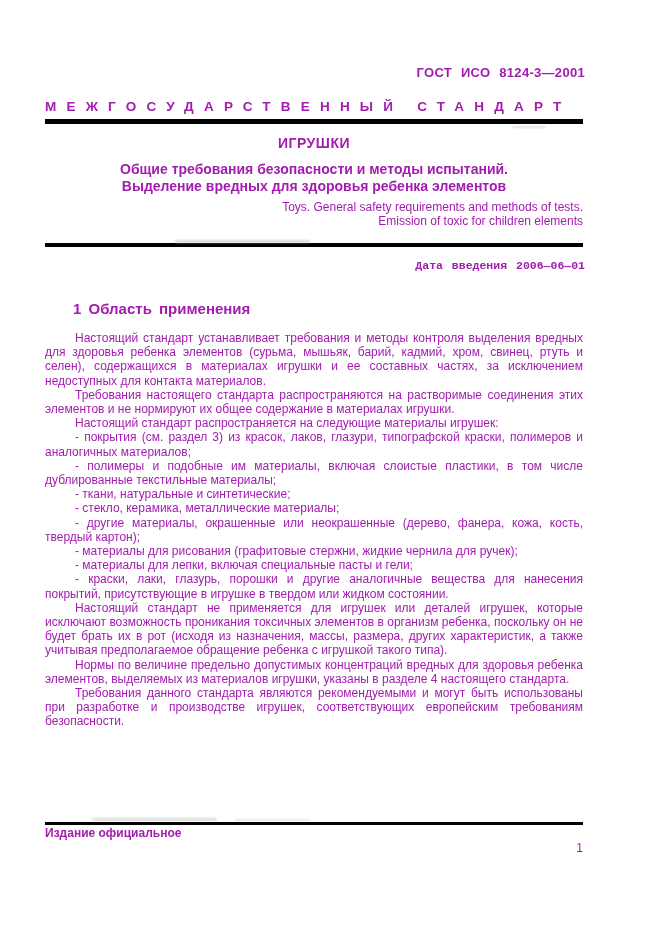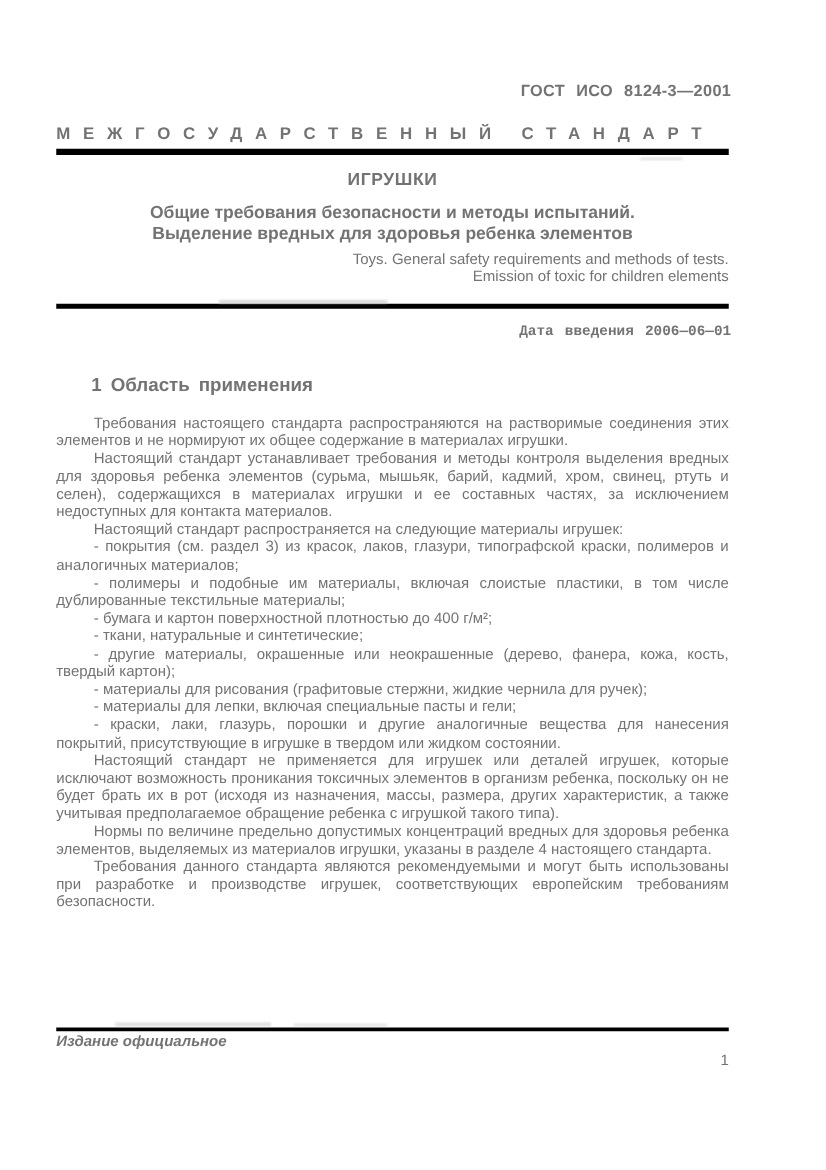--- a/index.html
+++ b/index.html
@@ -5,21 +5,21 @@
   html, body {
     margin: 0;
     padding: 0;
     background: #ffffff;
   }
   .page {
     position: relative;
     width: 661px;
     height: 936px;
     background: #ffffff;
-    color: #737373;
+    color: #a21caf;
     font-family: "Liberation Sans", sans-serif;
     overflow: hidden;
   }
   .doc-code {
     position: absolute;
     top: 65px;
     right: 76px;
     font-size: 13px;
     font-weight: bold;
     word-spacing: 5px;
@@ -106,21 +106,20 @@
   .body-text p {
     margin: 0;
     text-indent: 30px;
   }
   .edition-note {
     position: absolute;
     top: 826px;
     left: 45px;
     font-size: 12px;
     font-weight: bold;
-    font-style: italic;
   }
   .page-number {
     position: absolute;
     top: 841px;
     right: 78px;
     font-size: 12px;
   }
   
   .artifact {
     position: absolute;
@@ -156,27 +155,27 @@
     <div>Emission of toxic for children elements</div>
   </div>
 
   <div class="rule rule-title"></div>
 
   <div class="effective-date">Дата введения 2006—06—01</div>
 
   <h2 class="section-heading">1 Область применения</h2>
 
   <div class="body-text">
+    <p>Настоящий стандарт устанавливает требования и методы контроля выделения вредных для здоровья ребенка элементов (сурьма, мышьяк, барий, кадмий, хром, свинец, ртуть и селен), содержащихся в материалах игрушки и ее составных частях, за исключением недоступных для контакта материалов.</p>
     <p>Требования настоящего стандарта распространяются на растворимые соединения этих элементов и не нормируют их общее содержание в материалах игрушки.</p>
-    <p>Настоящий стандарт устанавливает требования и методы контроля выделения вредных для здоровья ребенка элементов (сурьма, мышьяк, барий, кадмий, хром, свинец, ртуть и селен), содержащихся в материалах игрушки и ее составных частях, за исключением недоступных для контакта материалов.</p>
     <p>Настоящий стандарт распространяется на следующие материалы игрушек:</p>
     <p>- покрытия (см. раздел 3) из красок, лаков, глазури, типографской краски, полимеров и аналогичных материалов;</p>
     <p>- полимеры и подобные им материалы, включая слоистые пластики, в том числе дублированные текстильные материалы;</p>
-    <p>- бумага и картон поверхностной плотностью до 400 г/м²;</p>
     <p>- ткани, натуральные и синтетические;</p>
+    <p>- стекло, керамика, металлические материалы;</p>
     <p>- другие материалы, окрашенные или неокрашенные (дерево, фанера, кожа, кость, твердый картон);</p>
     <p>- материалы для рисования (графитовые стержни, жидкие чернила для ручек);</p>
     <p>- материалы для лепки, включая специальные пасты и гели;</p>
     <p>- краски, лаки, глазурь, порошки и другие аналогичные вещества для нанесения покрытий, присутствующие в игрушке в твердом или жидком состоянии.</p>
     <p>Настоящий стандарт не применяется для игрушек или деталей игрушек, которые исключают возможность проникания токсичных элементов в организм ребенка, поскольку он не будет брать их в рот (исходя из назначения, массы, размера, других характеристик, а также учитывая предполагаемое обращение ребенка с игрушкой такого типа).</p>
     <p>Нормы по величине предельно допустимых концентраций вредных для здоровья ребенка элементов, выделяемых из материалов игрушки, указаны в разделе 4 настоящего стандарта.</p>
     <p>Требования данного стандарта являются рекомендуемыми и могут быть использованы при разработке и производстве игрушек, соответствующих европейским требованиям безопасности.</p>
   </div>
 
   <div class="rule rule-footer"></div>

